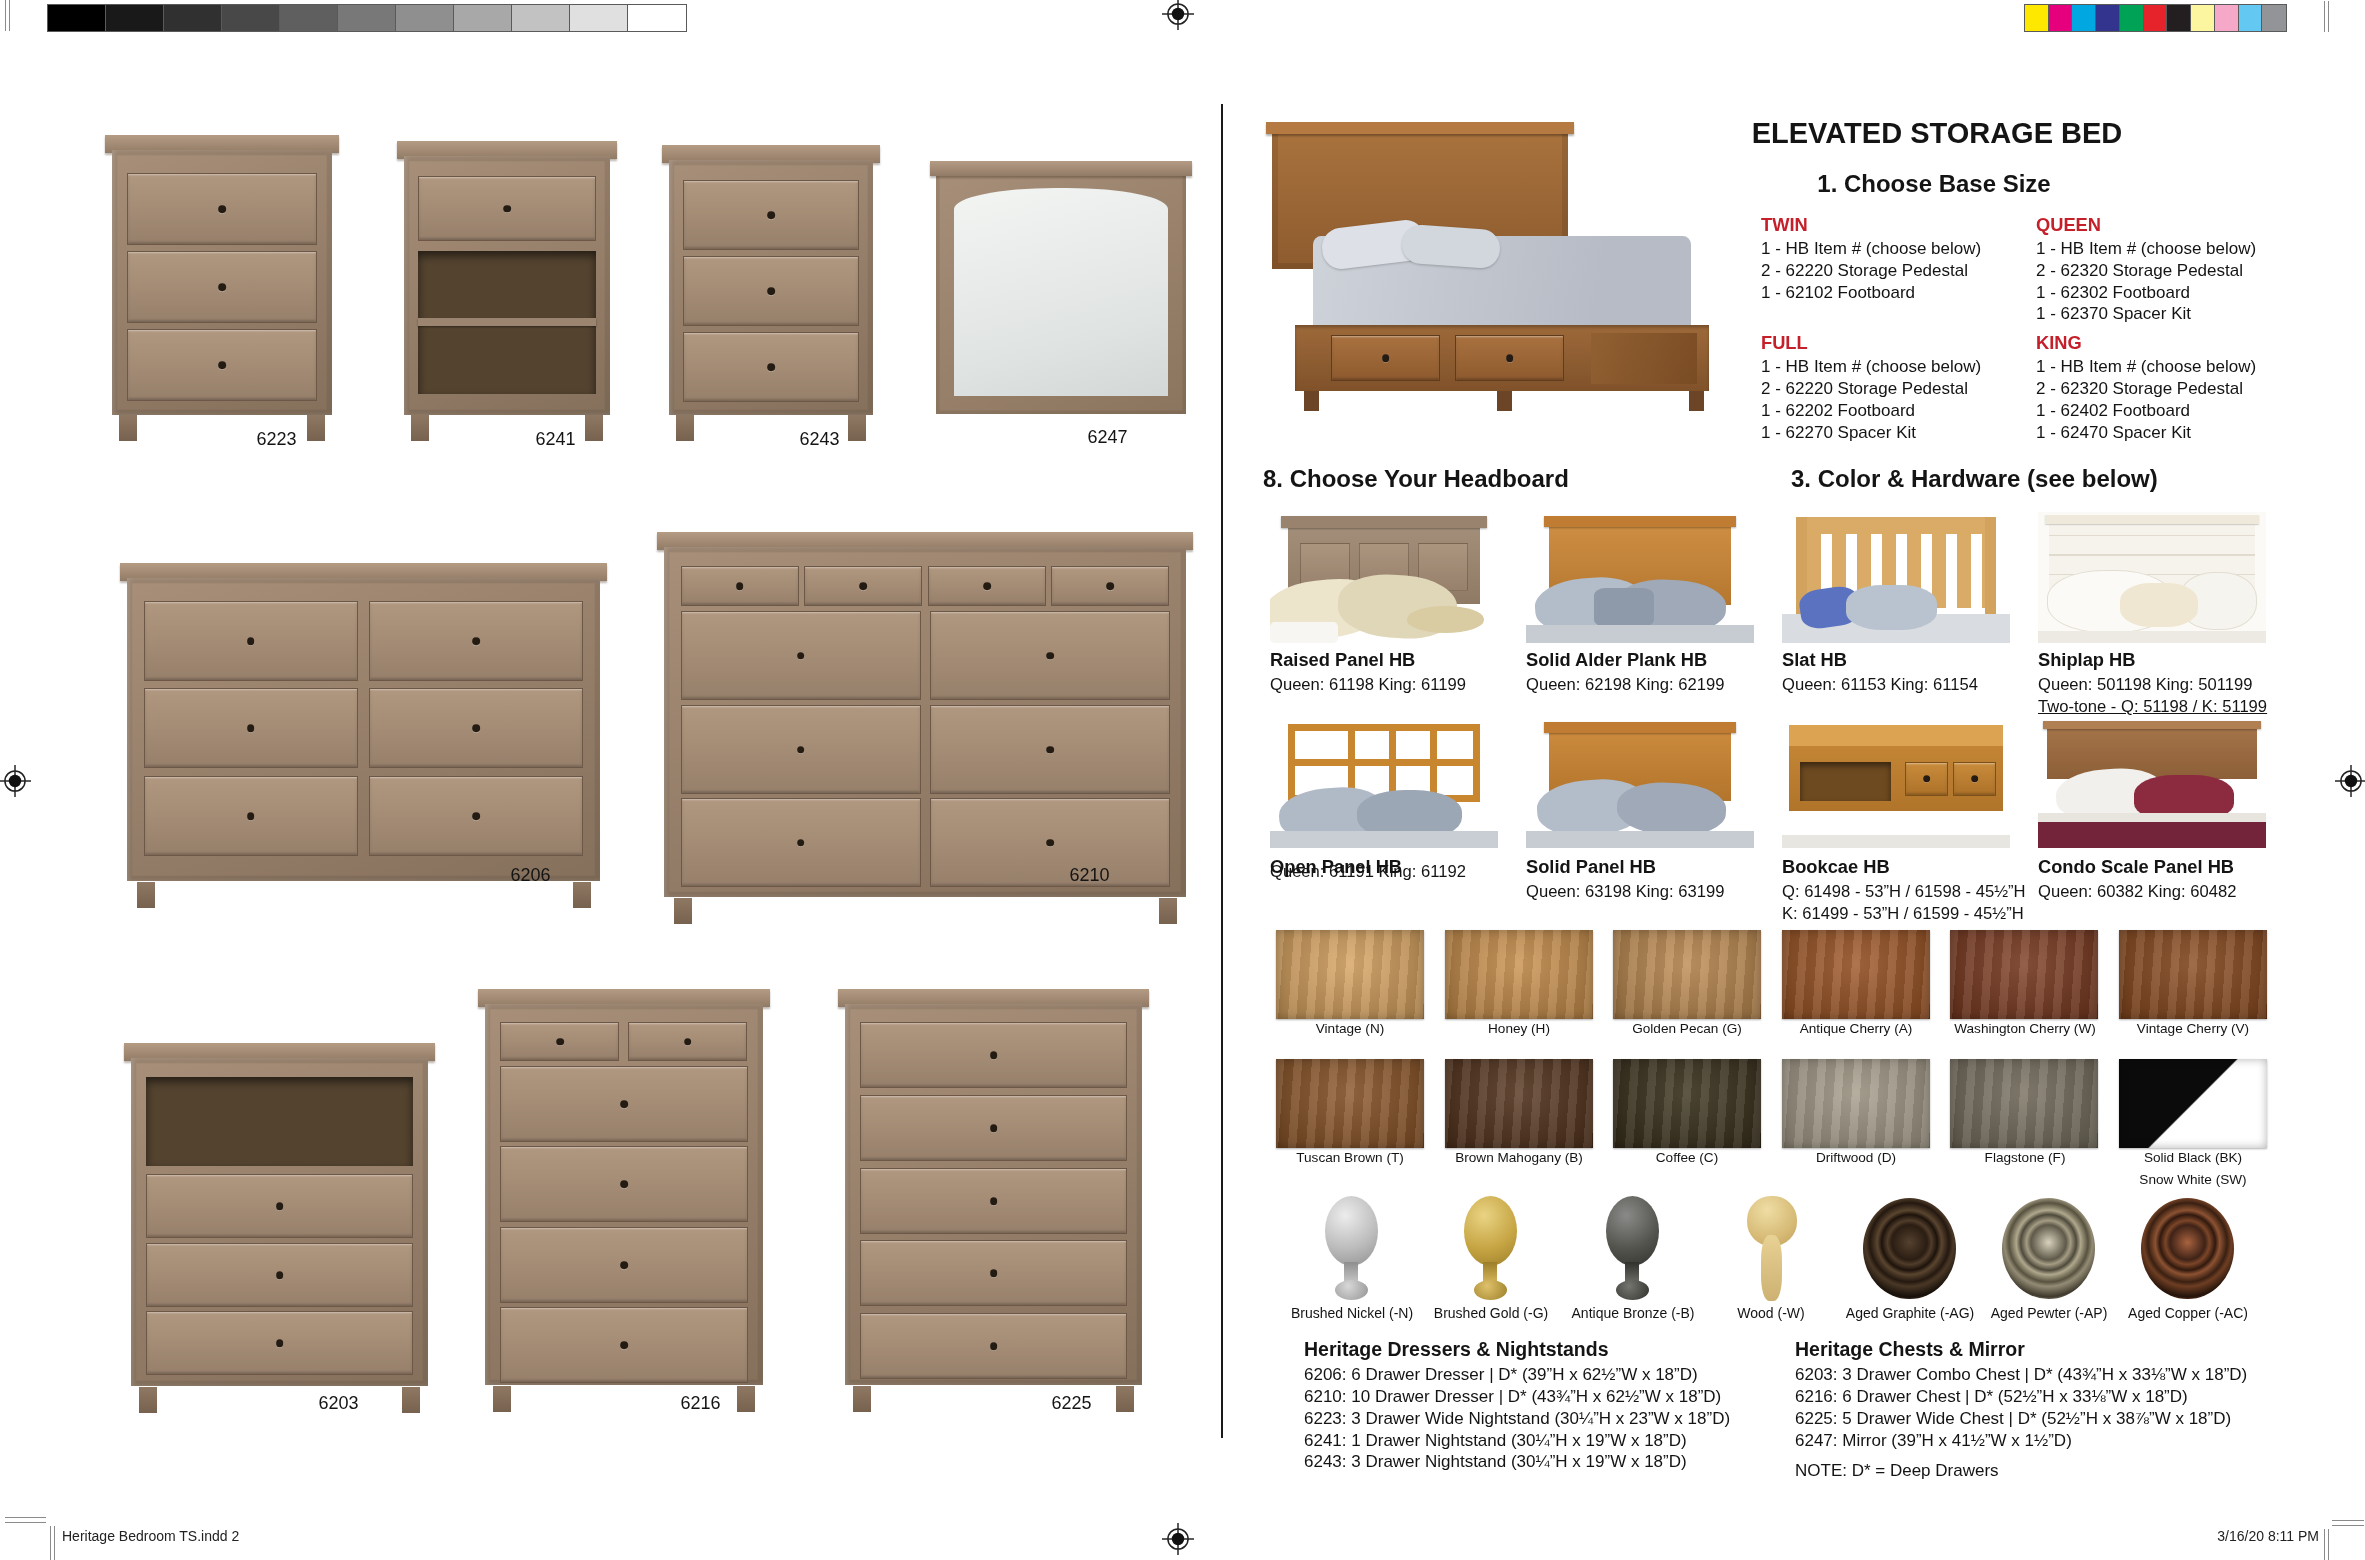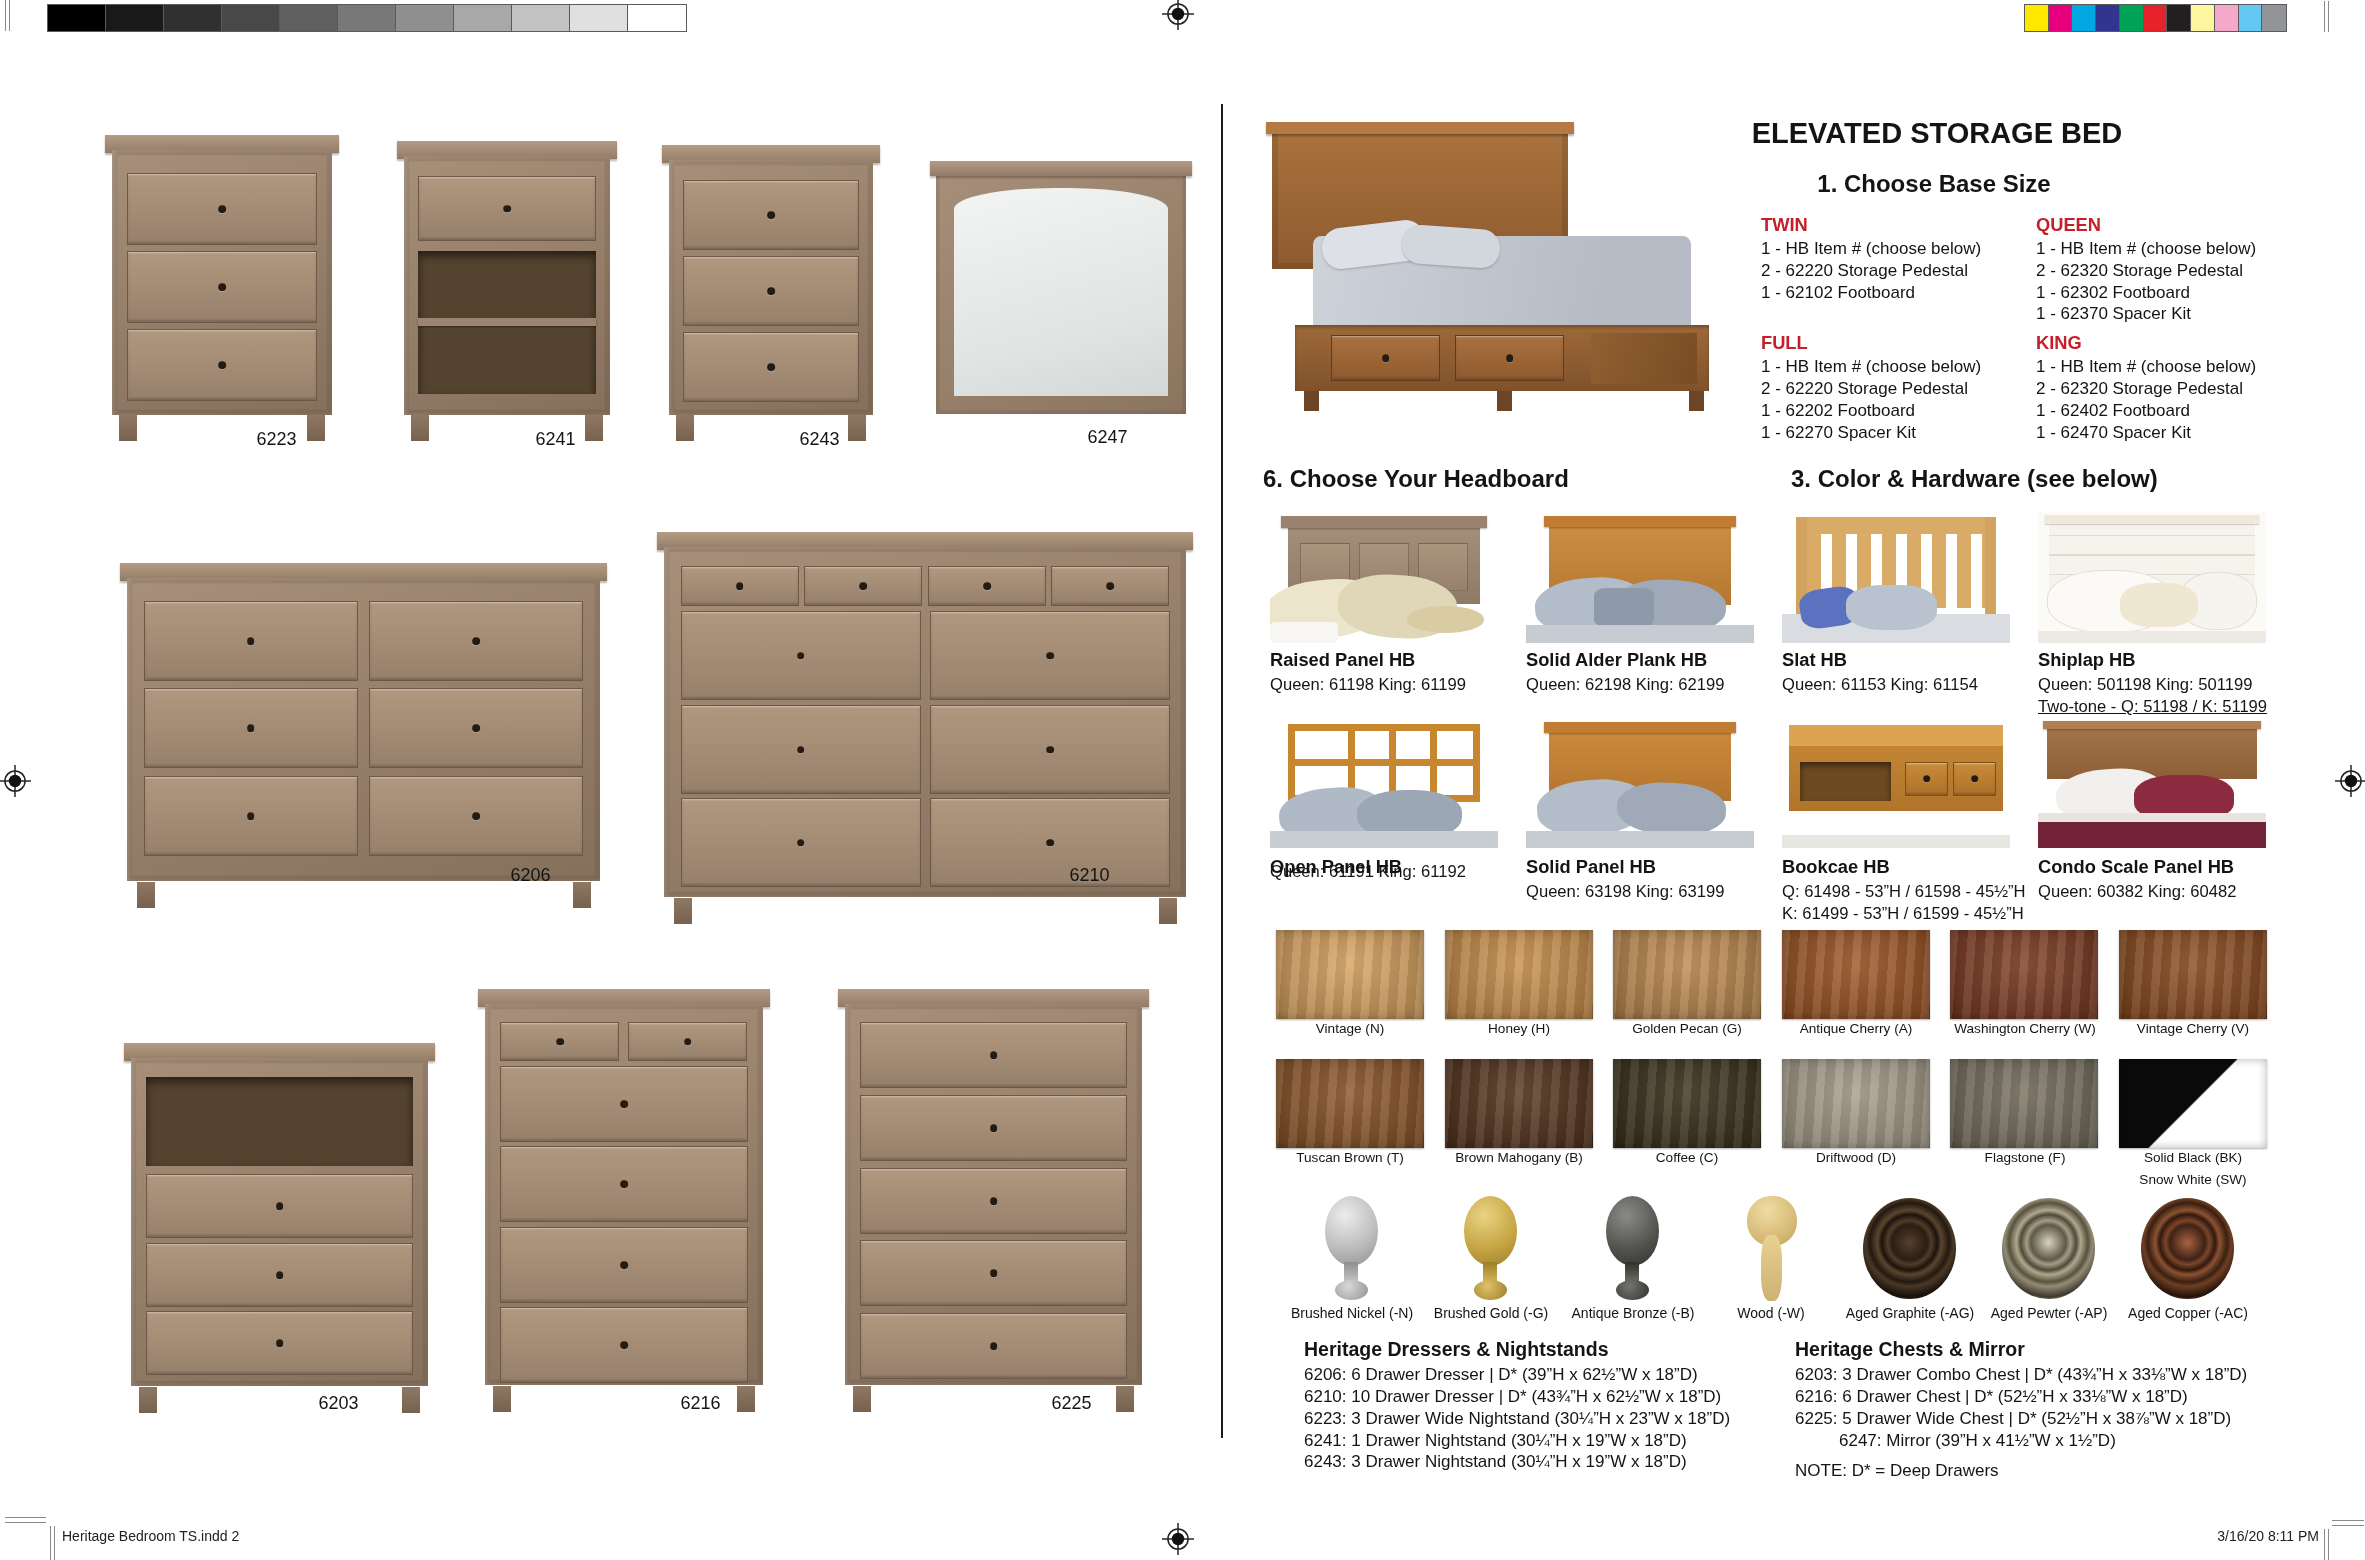--- a/index.html
+++ b/index.html
@@ -261,21 +261,21 @@
 <div class="t szl" style="left:1761px;top:378px;">2 - 62220 Storage Pedestal</div>
 <div class="t szl" style="left:1761px;top:400px;">1 - 62202 Footboard</div>
 <div class="t szl" style="left:1761px;top:422px;">1 - 62270 Spacer Kit</div>
 
 <div class="t szh" style="left:2036px;top:332px;">KING</div>
 <div class="t szl" style="left:2036px;top:356px;">1 - HB Item # (choose below)</div>
 <div class="t szl" style="left:2036px;top:378px;">2 - 62320 Storage Pedestal</div>
 <div class="t szl" style="left:2036px;top:400px;">1 - 62402 Footboard</div>
 <div class="t szl" style="left:2036px;top:422px;">1 - 62470 Spacer Kit</div>
 
-<div class="t h2" style="left:1263px;top:465px;">6. Choose Your Headboard</div>
+<div class="t h2" style="left:1263px;top:465px;">8. Choose Your Headboard</div>
 <div class="t h2" style="left:1791px;top:465px;">3. Color &amp; Hardware (see below)</div>
 
 <div class="abs" style="left:1270px;top:512px;width:228px;height:131px;overflow:hidden;background:#fff;">
   <div class="abs" style="left:8%;right:8%;top:6%;height:64%;background:linear-gradient(#a5907b,#8f7a66);"></div>
   <div class="abs" style="left:5%;right:5%;top:3%;height:12px;background:#99836e;box-shadow:0 1.2px 1.8px rgba(0,0,0,.3);"></div>
   <div class="abs" style="left:13%;top:24%;width:22%;height:36%;border:1.8px solid rgba(70,50,35,.35);background:linear-gradient(#ab957f,#97816c);"></div>
   <div class="abs" style="left:39%;top:24%;width:22%;height:36%;border:1.8px solid rgba(70,50,35,.35);background:linear-gradient(#ab957f,#97816c);"></div>
   <div class="abs" style="left:65%;top:24%;width:22%;height:36%;border:1.8px solid rgba(70,50,35,.35);background:linear-gradient(#ab957f,#97816c);"></div>
   <div class="abs" style="left:-2%;top:52%;width:52%;height:44%;border-radius:45%;background:#ece4cb;transform:rotate(-6deg);"></div>
   <div class="abs" style="left:30%;top:48%;width:52%;height:48%;border-radius:45%;background:#e0d6b8;transform:rotate(4deg);"></div>
@@ -452,18 +452,18 @@
 <div class="t ll" style="left:1304px;top:1365px;">6206: 6 Drawer Dresser |  D* (39”H x 62½”W x 18”D)</div>
 <div class="t ll" style="left:1304px;top:1387px;">6210: 10 Drawer Dresser | D* (43¾”H x 62½”W x 18”D)</div>
 <div class="t ll" style="left:1304px;top:1409px;">6223: 3 Drawer Wide Nightstand (30¼”H x 23”W x 18”D)</div>
 <div class="t ll" style="left:1304px;top:1431px;">6241: 1 Drawer Nightstand (30¼”H x 19”W x 18”D)</div>
 <div class="t ll" style="left:1304px;top:1452px;">6243: 3 Drawer Nightstand (30¼”H x 19”W x 18”D)</div>
 
 <div class="t lh" style="left:1795px;top:1338px;">Heritage Chests &amp; Mirror</div>
 <div class="t ll" style="left:1795px;top:1365px;">6203: 3 Drawer Combo Chest | D* (43¾”H x 33⅛”W x 18”D)</div>
 <div class="t ll" style="left:1795px;top:1387px;">6216: 6 Drawer Chest |  D* (52½”H x 33⅛”W x 18”D)</div>
 <div class="t ll" style="left:1795px;top:1409px;">6225: 5 Drawer Wide Chest | D* (52½”H x 38⅞”W x 18”D)</div>
-<div class="t ll" style="left:1795px;top:1431px;margin-left:44px;">6247: Mirror (39”H x 41½”W x 1½”D)</div>
+<div class="t ll" style="left:1795px;top:1431px;">6247: Mirror (39”H x 41½”W x 1½”D)</div>
 <div class="t ll" style="left:1795px;top:1461px;">NOTE: D* = Deep Drawers</div>
 
 <div class="t ft" style="left:62px;top:1528px;">Heritage Bedroom TS.indd   2</div>
 <div class="t ft" style="left:2023px;top:1528px;width:296px;text-align:right;">3/16/20   8:11 PM</div>
 
 
 </body></html>

